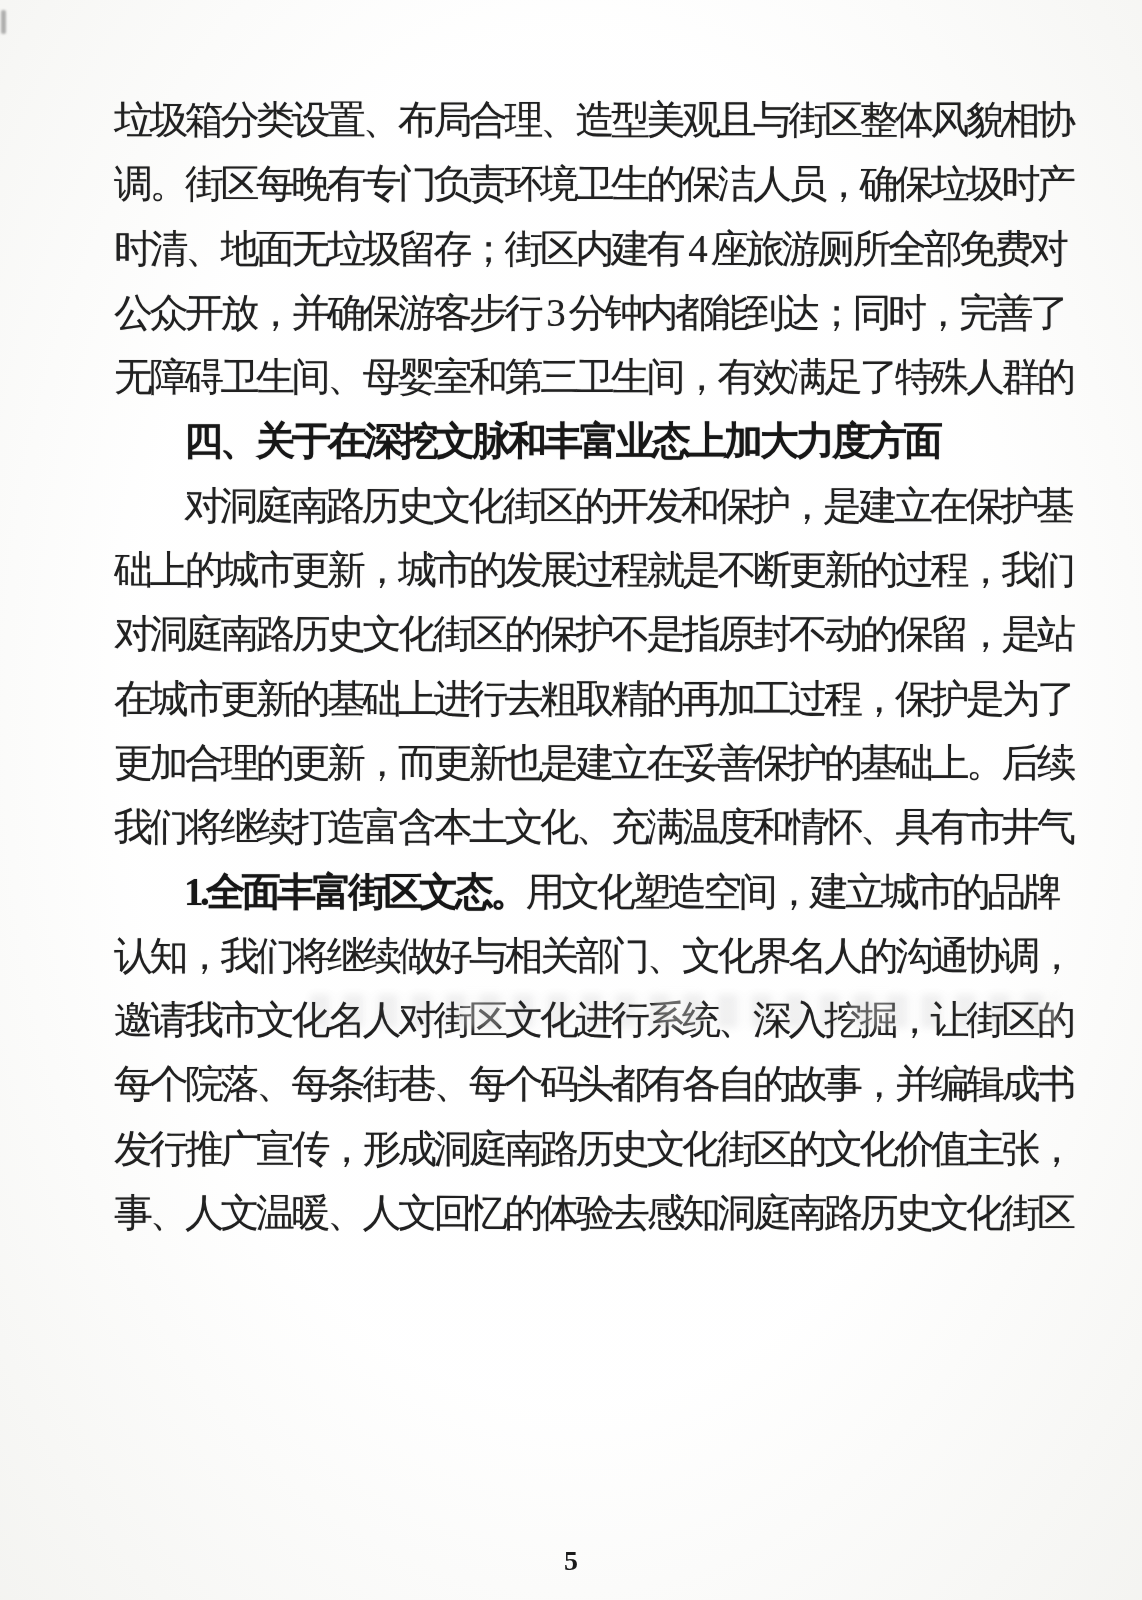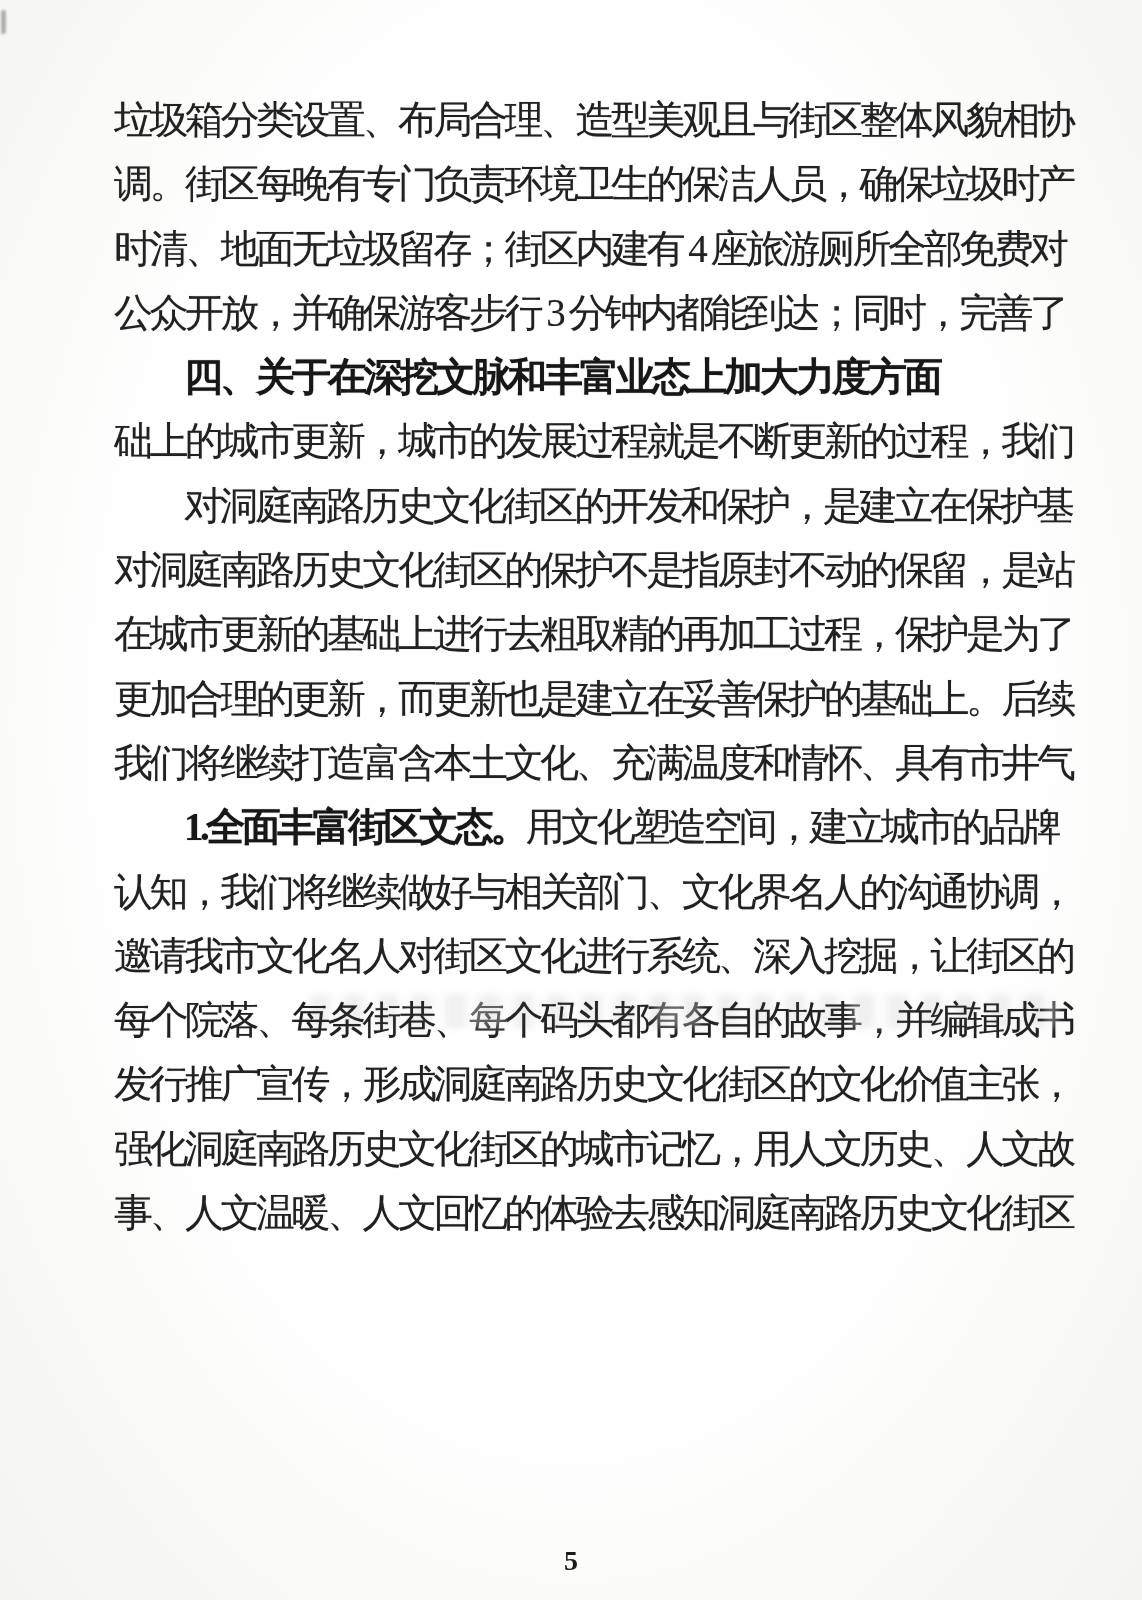--- a/index.html
+++ b/index.html
@@ -79,30 +79,30 @@
 </head>
 <body>
 
 <div class="page">
   <div class="corner-speck"></div>
   <div class="content" id="doc-body">
       <div class="line"><span>垃圾箱分类设置、布局合理、造型美观且与街区整体风貌相协</span></div>
       <div class="line"><span>调。街区每晚有专门负责环境卫生的保洁人员，确保垃圾时产</span></div>
       <div class="line"><span>时清、地面无垃圾留存；街区内建有 4 座旅游厕所全部免费对</span></div>
       <div class="line"><span>公众开放，并确保游客步行 3 分钟内都能到达；同时，完善了</span></div>
+      <div class="line"><span>无障碍卫生间、母婴室和第三卫生间，有效满足了特殊人群的</span></div>
       <div class="line heading indent"><span class="b">四、关于在深挖文脉和丰富业态上加大力度方面</span></div>
+      <div class="line indent"><span>对洞庭南路历史文化街区的开发和保护，是建立在保护基</span></div>
       <div class="line"><span>础上的城市更新，城市的发展过程就是不断更新的过程，我们</span></div>
-      <div class="line indent"><span>对洞庭南路历史文化街区的开发和保护，是建立在保护基</span></div>
       <div class="line"><span>对洞庭南路历史文化街区的保护不是指原封不动的保留，是站</span></div>
       <div class="line"><span>在城市更新的基础上进行去粗取精的再加工过程，保护是为了</span></div>
       <div class="line"><span>更加合理的更新，而更新也是建立在妥善保护的基础上。后续</span></div>
       <div class="line"><span>我们将继续打造富含本土文化、充满温度和情怀、具有市井气</span></div>
       <div class="line indent"><span class="b">1.全面丰富街区文态。</span><span>用文化塑造空间，建立城市的品牌</span></div>
       <div class="line"><span>认知，我们将继续做好与相关部门、文化界名人的沟通协调，</span></div>
       <div class="line"><span>邀请我市文化名人对街区文化进行系统、深入挖掘，让街区的</span></div>
       <div class="line"><span>每个院落、每条街巷、每个码头都有各自的故事，并编辑成书</span></div>
       <div class="line"><span>发行推广宣传，形成洞庭南路历史文化街区的文化价值主张，</span></div>
-      <div class="line"><span>强化洞庭南路历史文化街区的城市记忆，用人文历史、人文故</span></div>
       <div class="line"><span>事、人文温暖、人文回忆的体验去感知洞庭南路历史文化街区</span></div>
     </div>
   <div class="ghost-band"></div>
   <div class="page-number">5</div>
 </div>
 
 </body></html>

